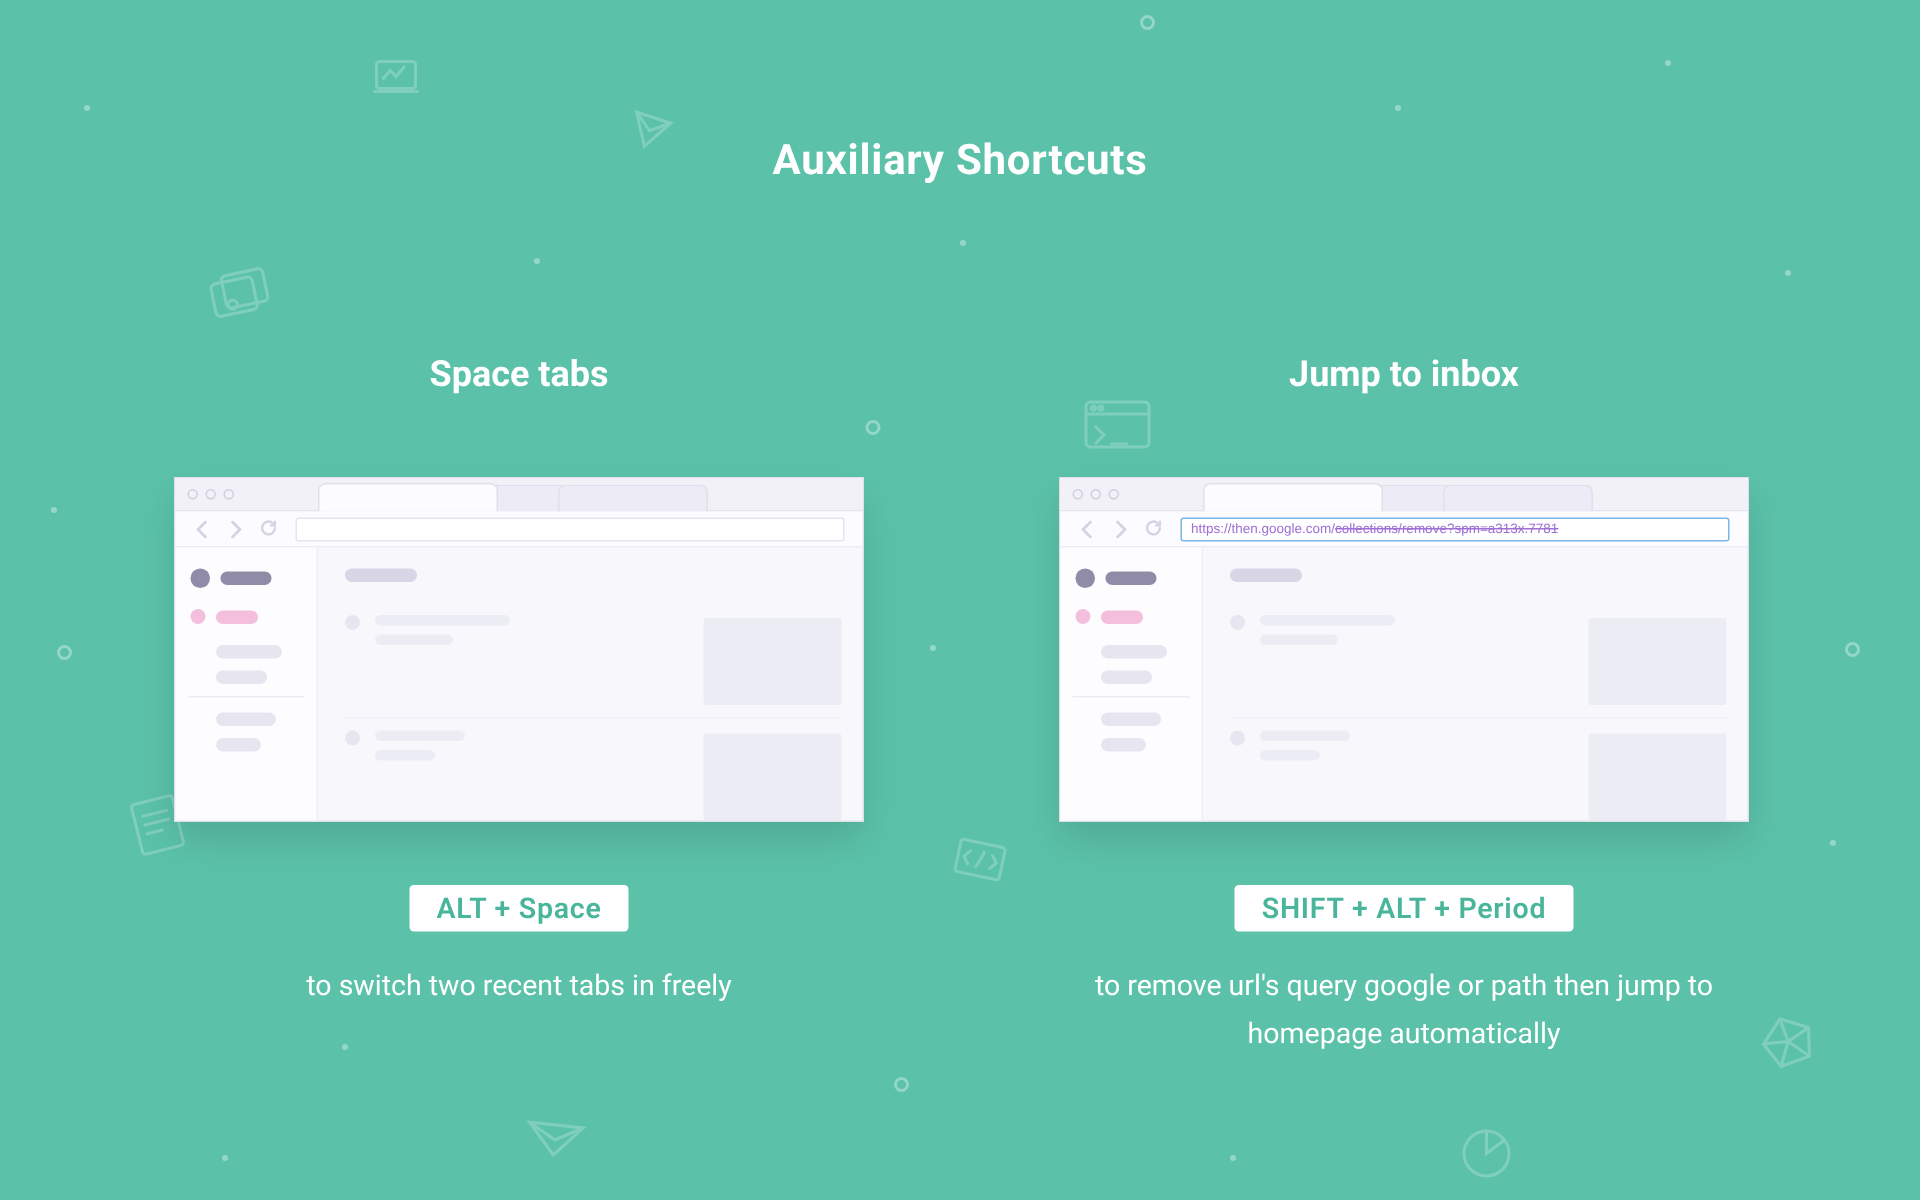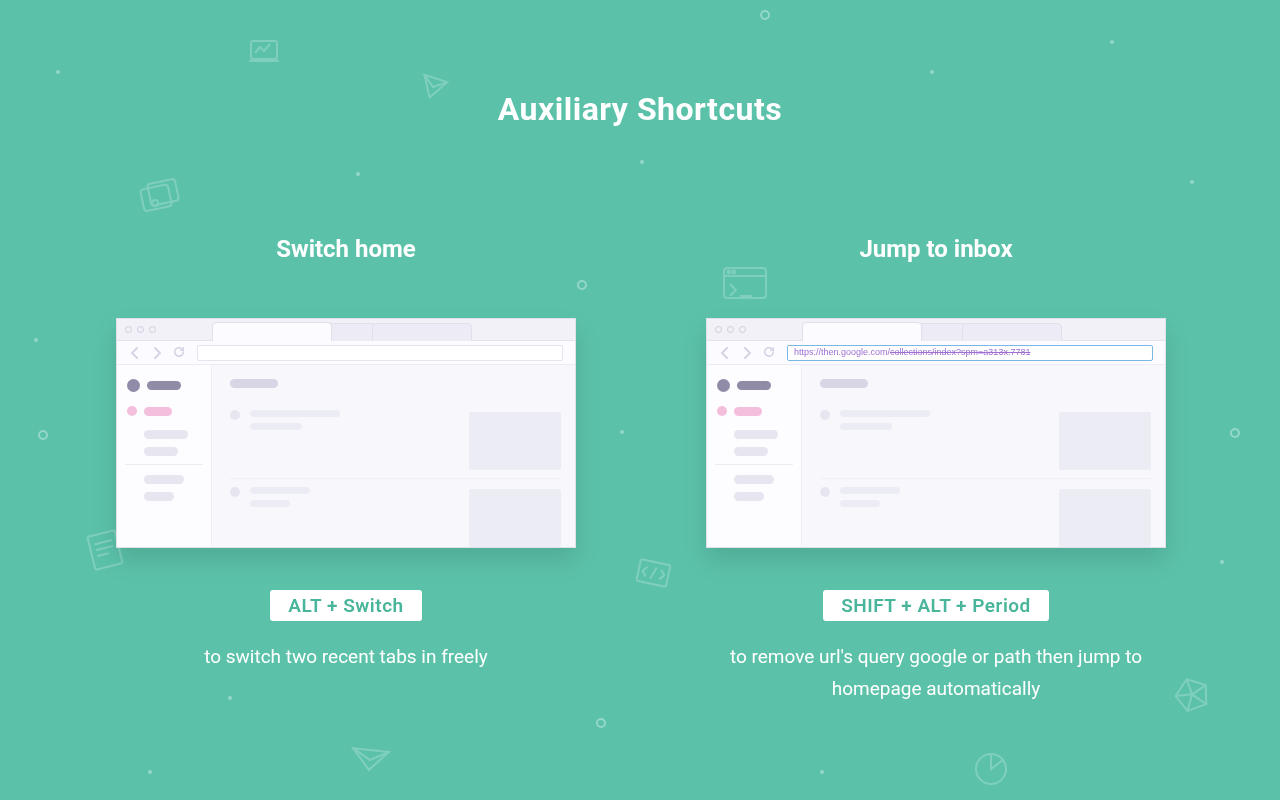--- a/index.html
+++ b/index.html
@@ -8,21 +8,21 @@
     background: #5bc2a9;
     font-family: 'Segoe UI', -apple-system, Roboto, 'Helvetica Neue', Arial, sans-serif;
     position: relative;
     color: #fff;
   }
   .page-title {
     position: absolute;
     top: 90px;
     left: 0; right: 0;
     text-align: center;
-    font-size: 32px;
+    font-size: 28px;
     font-weight: 700;
     letter-spacing: 0.5px;
   }
   .col {
     position: absolute;
     top: 235px;
     width: 460px;
     text-align: center;
   }
   .col.left  { left: 116px; }
@@ -216,21 +216,21 @@
   <span class="speck" style="left:1220px;top:560px;"></span>
   <span class="speck" style="left:228px; top:696px;"></span>
   <span class="speck" style="left:820px; top:770px;"></span>
   <span class="speck" style="left:148px; top:770px;"></span>
   <span class="speck" style="left:1110px;top:40px;"></span>
 </div>
 
 <h1 class="page-title">Auxiliary Shortcuts</h1>
 
 <div class="col left">
-  <div class="col-title">Switch home</div>
+  <div class="col-title">Space tabs</div>
 
   <div class="browser">
     <div class="tabbar">
       <div class="dots">
         <span class="dot"></span>
           <span class="dot"></span>
           <span class="dot"></span>
       </div>
       <div class="tab t2"></div>
       <div class="tab t3"></div>
@@ -286,21 +286,21 @@
           <div class="lines">
               <div class="pill"></div>
               <div class="pill short"></div>
             </div>
           <div class="thumb"></div>
         </div>
       </div>
     </div>
   </div>
 
-  <div class="kbd">ALT + Switch</div>
+  <div class="kbd">ALT + Space</div>
   <div class="desc">to switch two recent tabs in freely</div>
 </div>
 
 <div class="col right">
   <div class="col-title">Jump to inbox</div>
 
   <div class="browser">
     <div class="tabbar">
       <div class="dots">
         <span class="dot"></span>
@@ -322,21 +322,21 @@
             <path d="M4 1 L9 6 L4 11" stroke="currentColor" fill="none" stroke-width="1.8" stroke-linecap="round"></path>
           </svg>
         </span>
       <span class="nav-ico reload">
           <svg viewBox="0 0 14 14">
             <path d="M12 7a5 5 0 1 1-1.6-3.7" stroke="currentColor" fill="none" stroke-width="1.8" stroke-linecap="round"></path>
             <path d="M12 2v3h-3" stroke="currentColor" fill="none" stroke-width="1.8" stroke-linecap="round"></path>
           </svg>
         </span>
       <div class="url hl">
-        <span class="url-text"><span>https://then.google.com/</span><span class="strike">collections/index?spm=a313x.7781</span></span>
+        <span class="url-text"><span>https://then.google.com/</span><span class="strike">collections/remove?spm=a313x.7781</span></span>
       </div>
     </div>
     <div class="content">
       <div class="side">
         <div class="row">
             <span class="circ c-purple"></span>
             <span class="pill p-purple"></span>
           </div>
         <div class="row">
             <span class="circ sm c-pink"></span>

